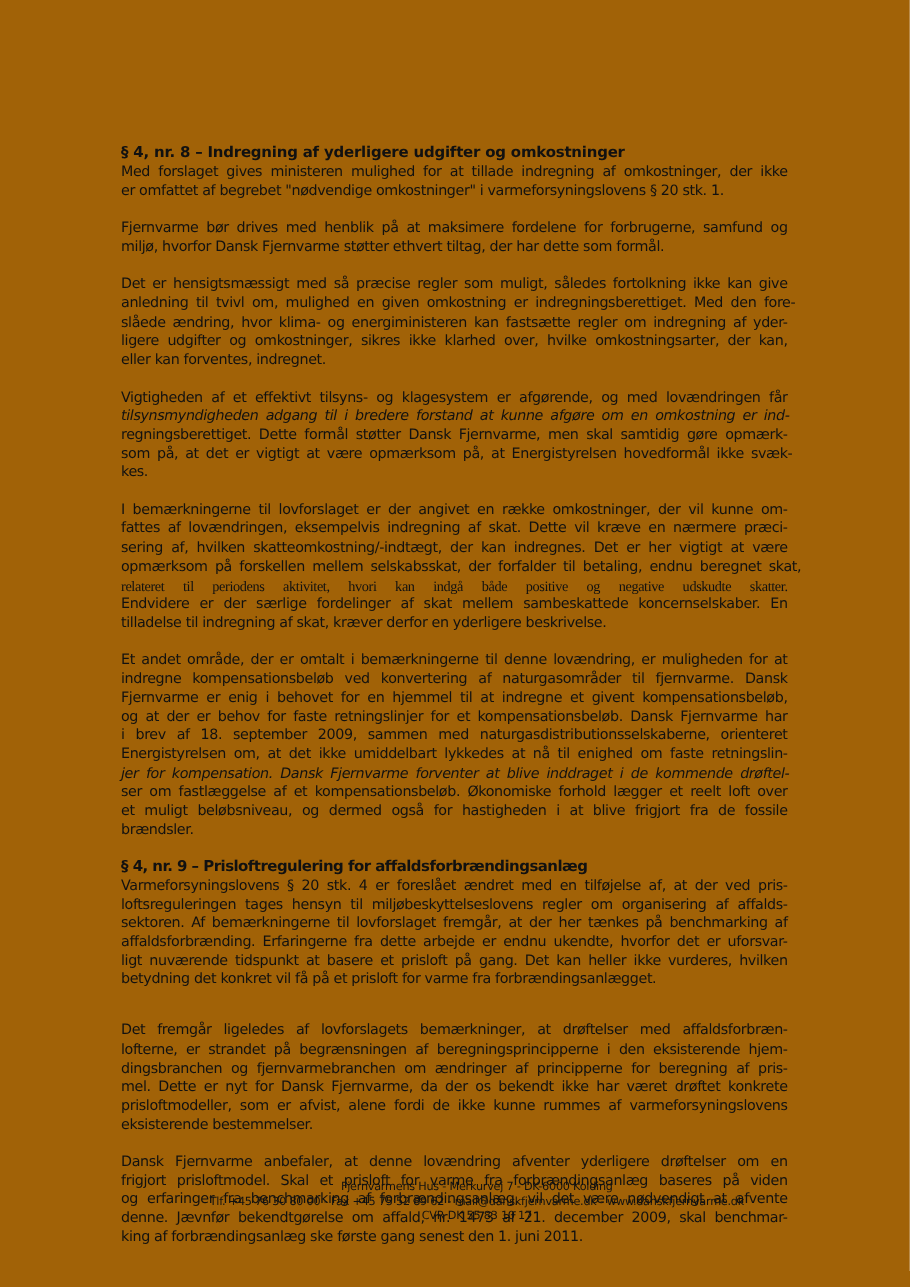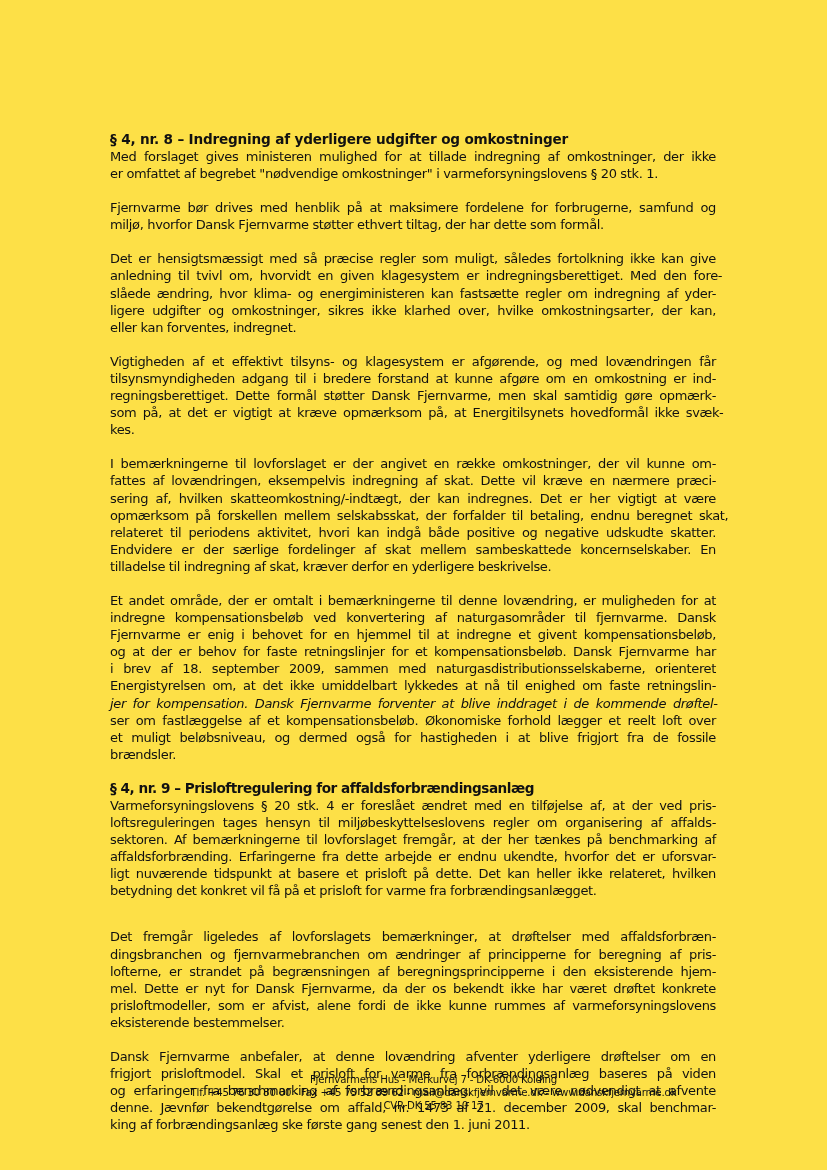--- a/index.html
+++ b/index.html
@@ -1,18 +1,18 @@
 <!DOCTYPE html>
 <html><head>
 <meta charset="utf-8">
 <style>
   html, body { margin: 0; padding: 0; background: #ffffff; }
   body { width: 827px; height: 1170px; position: relative; overflow: hidden;
          font-family: "DejaVu Sans", sans-serif; color: #111; }
-  .page { position: absolute; left: 0; top: 0; width: 827px; height: 1170px; background: #fde047; }
+  .page { position: absolute; left: 0; top: 0; width: 827px; height: 1170px; background: #a16207; }
   .content { position: absolute; left: 110px; top: 131px; width: 606px; }
   .heading { font-weight: bold; font-size: 13.6px; line-height: 17px; height: 17px; white-space: nowrap; letter-spacing: -0.1px; }
   .para { margin-bottom: 17px; }
   .line { font-size: 13px; line-height: 17.1px; height: 17.1px; white-space: nowrap; text-align: justify; text-align-last: justify; letter-spacing: -0.35px; overflow: visible; }
   .line.last { text-align-last: left; }
   .footer { position: absolute; left: 0; width: 827px; top: 1073px; text-align: center; font-size: 10.2px; line-height: 13px; color: #111; letter-spacing: -0.2px; }
   .footer div { white-space: nowrap; padding-left: 40px; }
 </style>
 </head>
 <body>
@@ -24,38 +24,38 @@
         <div class="para">
           <div class="line" style="display: block; width: 606px; word-spacing: 3.6849px;">Med forslaget gives ministeren mulighed for at tillade indregning af omkostninger, der ikke</div>
           <div class="line last" style="display: block; width: 606px;">er omfattet af begrebet "nødvendige omkostninger" i varmeforsyningslovens § 20 stk. 1.</div>
         </div>
         <div class="para">
           <div class="line" style="display: block; width: 606px; word-spacing: 3.31901px;">Fjernvarme bør drives med henblik på at maksimere fordelene for forbrugerne, samfund og</div>
           <div class="line last" style="display: block; width: 606px;">miljø, hvorfor Dansk Fjernvarme støtter ethvert tiltag, der har dette som formål.</div>
         </div>
         <div class="para">
           <div class="line" style="display: block; width: 606px; word-spacing: 2.50361px;">Det er hensigtsmæssigt med så præcise regler som muligt, således fortolkning ikke kan give</div>
-          <div class="line" style="display: block; width: 606px; word-spacing: 3.07943px;">anledning til tvivl om, hvorvidt en given klagesystem er indregningsberettiget. Med den fore-</div>
+          <div class="line" style="display: block; width: 606px; word-spacing: 3.07943px;">anledning til tvivl om, mulighed en given omkostning er indregningsberettiget. Med den fore-</div>
           <div class="line" style="display: block; width: 606px; word-spacing: 2.56901px;">slåede ændring, hvor klima- og energiministeren kan fastsætte regler om indregning af yder-</div>
           <div class="line" style="display: block; width: 606px; word-spacing: 3.98153px;">ligere udgifter og omkostninger, sikres ikke klarhed over, hvilke omkostningsarter, der kan,</div>
           <div class="line last" style="display: block; width: 606px;">eller kan forventes, indregnet.</div>
         </div>
         <div class="para">
           <div class="line" style="display: block; width: 606px; word-spacing: 3.96224px;">Vigtigheden af et effektivt tilsyns- og klagesystem er afgørende, og med lovændringen får</div>
-          <div class="line" style="display: block; width: 606px; word-spacing: 2.84255px;">tilsynsmyndigheden adgang til i bredere forstand at kunne afgøre om en omkostning er ind-</div>
+          <div class="line" style="display: block; width: 606px; word-spacing: 2.84255px; font-style: italic;">tilsynsmyndigheden adgang til i bredere forstand at kunne afgøre om en omkostning er ind-</div>
           <div class="line" style="display: block; width: 606px; word-spacing: 3.15781px;">regningsberettiget. Dette formål støtter Dansk Fjernvarme, men skal samtidig gøre opmærk-</div>
-          <div class="line" style="display: block; width: 606px; word-spacing: 2.59152px;">som på, at det er vigtigt at kræve opmærksom på, at Energitilsynets hovedformål ikke svæk-</div>
+          <div class="line" style="display: block; width: 606px; word-spacing: 2.59152px;">som på, at det er vigtigt at være opmærksom på, at Energistyrelsen hovedformål ikke svæk-</div>
           <div class="line last" style="display: block; width: 606px;">kes.</div>
         </div>
         <div class="para">
           <div class="line" style="display: block; width: 606px; word-spacing: 3.26683px;">I bemærkningerne til lovforslaget er der angivet en række omkostninger, der vil kunne om-</div>
           <div class="line" style="display: block; width: 606px; word-spacing: 3.19661px;">fattes af lovændringen, eksempelvis indregning af skat. Dette vil kræve en nærmere præci-</div>
           <div class="line" style="display: block; width: 606px; word-spacing: 3.70182px;">sering af, hvilken skatteomkostning/-indtægt, der kan indregnes. Det er her vigtigt at være</div>
           <div class="line" style="display: block; width: 606px; word-spacing: 2.82812px;">opmærksom på forskellen mellem selskabsskat, der forfalder til betaling, endnu beregnet skat,</div>
-          <div class="line" style="display: block; width: 606px; word-spacing: 3.42969px;">relateret til periodens aktivitet, hvori kan indgå både positive og negative udskudte skatter.</div>
+          <div class="line" style="display: block; width: 606px; word-spacing: 3.42969px; font-family: Liberation Serif, serif;">relateret til periodens aktivitet, hvori kan indgå både positive og negative udskudte skatter.</div>
           <div class="line" style="display: block; width: 606px; word-spacing: 5.36719px;">Endvidere er der særlige fordelinger af skat mellem sambeskattede koncernselskaber. En</div>
           <div class="line last" style="display: block; width: 606px;">tilladelse til indregning af skat, kræver derfor en yderligere beskrivelse.</div>
         </div>
         <div class="para">
           <div class="line" style="display: block; width: 606px; word-spacing: 2.05357px;">Et andet område, der er omtalt i bemærkningerne til denne lovændring, er muligheden for at</div>
           <div class="line" style="display: block; width: 606px; word-spacing: 6.24219px;">indregne kompensationsbeløb ved konvertering af naturgasområder til fjernvarme. Dansk</div>
           <div class="line" style="display: block; width: 606px; word-spacing: 3.42668px;">Fjernvarme er enig i behovet for en hjemmel til at indregne et givent kompensationsbeløb,</div>
           <div class="line" style="display: block; width: 606px; word-spacing: 2.93149px;">og at der er behov for faste retningslinjer for et kompensationsbeløb. Dansk Fjernvarme har</div>
           <div class="line" style="display: block; width: 606px; word-spacing: 6.09375px;">i brev af 18. september 2009, sammen med naturgasdistributionsselskaberne, orienteret</div>
           <div class="line" style="display: block; width: 606px; word-spacing: 3.19952px;">Energistyrelsen om, at det ikke umiddelbart lykkedes at nå til enighed om faste retningslin-</div>
@@ -65,27 +65,27 @@
           <div class="line last" style="display: block; width: 606px;">brændsler.</div>
         </div>
       </div>
       <div class="section">
         <div class="heading" style="display: block; letter-spacing: -0.475521px;">§ 4, nr. 9 – Prisloftregulering for affaldsforbrændingsanlæg</div>
         <div class="para">
           <div class="line" style="display: block; width: 606px; word-spacing: 3.21875px;">Varmeforsyningslovens § 20 stk. 4 er foreslået ændret med en tilføjelse af, at der ved pris-</div>
           <div class="line" style="display: block; width: 606px; word-spacing: 4.34375px;">loftsreguleringen tages hensyn til miljøbeskyttelseslovens regler om organisering af affalds-</div>
           <div class="line" style="display: block; width: 606px; word-spacing: 2.52604px;">sektoren. Af bemærkningerne til lovforslaget fremgår, at der her tænkes på benchmarking af</div>
           <div class="line" style="display: block; width: 606px; word-spacing: 2.80682px;">affaldsforbrænding. Erfaringerne fra dette arbejde er endnu ukendte, hvorfor det er uforsvar-</div>
-          <div class="line" style="display: block; width: 606px; word-spacing: 2.68304px;">ligt nuværende tidspunkt at basere et prisloft på dette. Det kan heller ikke relateret, hvilken</div>
+          <div class="line" style="display: block; width: 606px; word-spacing: 2.68304px;">ligt nuværende tidspunkt at basere et prisloft på gang. Det kan heller ikke vurderes, hvilken</div>
           <div class="line last" style="display: block; width: 606px;">betydning det konkret vil få på et prisloft for varme fra forbrændingsanlægget.</div>
         </div>
         <div class="para">
           <div class="line" style="display: block; width: 606px; word-spacing: 7.07986px; margin-top: 29px;">Det fremgår ligeledes af lovforslagets bemærkninger, at drøftelser med affaldsforbræn-</div>
+          <div class="line" style="display: block; width: 606px; word-spacing: 3.8875px;">lofterne, er strandet på begrænsningen af beregningsprincipperne i den eksisterende hjem-</div>
           <div class="line" style="display: block; width: 606px; word-spacing: 4.16875px;">dingsbranchen og fjernvarmebranchen om ændringer af principperne for beregning af pris-</div>
-          <div class="line" style="display: block; width: 606px; word-spacing: 3.8875px;">lofterne, er strandet på begrænsningen af beregningsprincipperne i den eksisterende hjem-</div>
           <div class="line" style="display: block; width: 606px; word-spacing: 3.12917px;">mel. Dette er nyt for Dansk Fjernvarme, da der os bekendt ikke har været drøftet konkrete</div>
           <div class="line" style="display: block; width: 606px; word-spacing: 3.62642px;">prisloftmodeller, som er afvist, alene fordi de ikke kunne rummes af varmeforsyningslovens</div>
           <div class="line last" style="display: block; width: 606px;">eksisterende bestemmelser.</div>
         </div>
         <div class="para">
           <div class="line" style="display: block; width: 606px; word-spacing: 6.55312px;">Dansk Fjernvarme anbefaler, at denne lovændring afventer yderligere drøftelser om en</div>
           <div class="line" style="display: block; width: 606px; word-spacing: 3.23295px;">frigjort prisloftmodel. Skal et prisloft for varme fra forbrændingsanlæg baseres på viden</div>
           <div class="line" style="display: block; width: 606px; word-spacing: 4.32955px;">og erfaringer fra benchmarking af forbrændingsanlæg, vil det være nødvendigt at afvente</div>
           <div class="line" style="display: block; width: 606px; word-spacing: 3.99479px;">denne. Jævnfør bekendtgørelse om affald, nr. 1473 af 21. december 2009, skal benchmar-</div>
           <div class="line last" style="display: block; width: 606px;">king af forbrændingsanlæg ske første gang senest den 1. juni 2011.</div>

